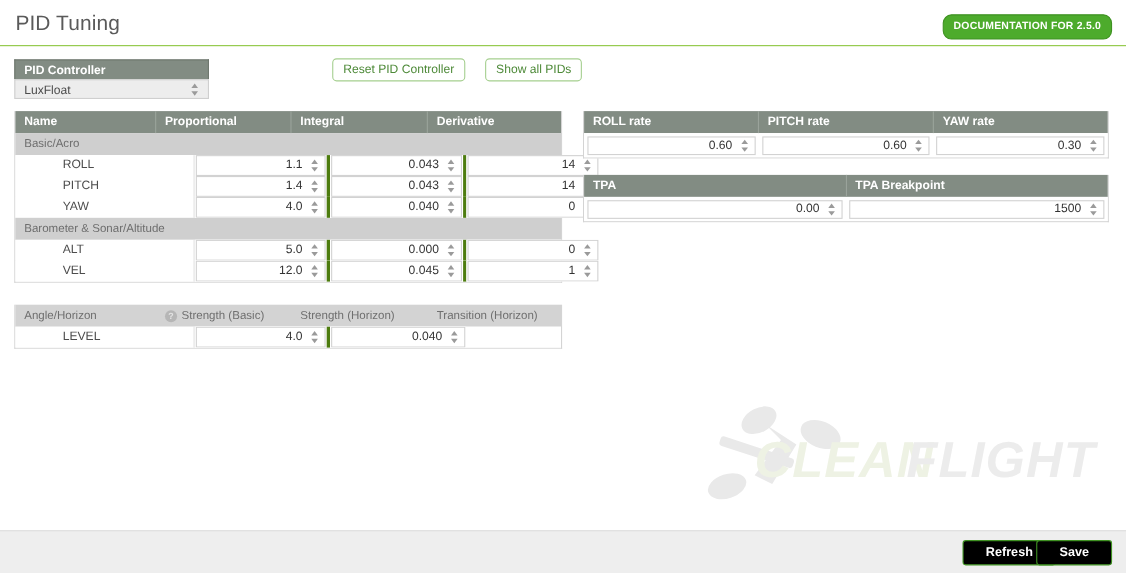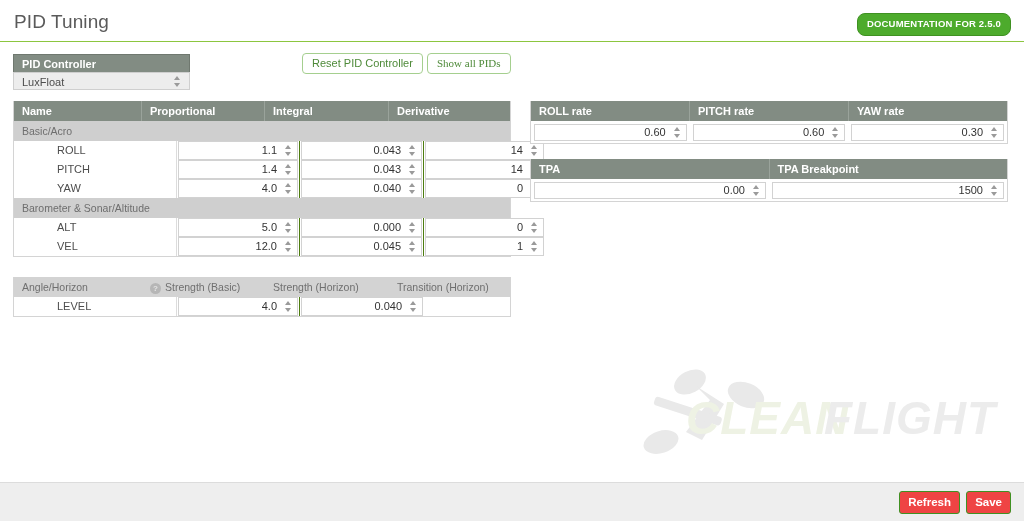--- a/index.html
+++ b/index.html
@@ -104,21 +104,21 @@
     background: #ffffff;
     border: 1px solid #a5cf8f;
     border-radius: 4px;
     color: #4e8a39;
     font-size: 11px;
     padding: 0 9px;
     cursor: pointer;
     white-space: nowrap;
   }
   #btn-reset-pid { left: 302px; }
-  #btn-show-all-pids { left: 427px; font-family: Liberation Serif, serif; }
+  #btn-show-all-pids { left: 441px; }
 
   
   .pidtable {
     position: absolute;
     left: 13px; top: 101px;
     width: 498px;
     border: 1px solid #d4d4d4;
     border-top: none;
     background: #ffffff;
   }
@@ -160,21 +160,21 @@
     color: #4d4d4d;
     line-height: 19px;
     padding-left: 8px;
     border-right: 1px solid #dcdcdc;
     margin-left: 35px;
   }
 
   .numcell {
     position: relative;
     height: 19px;
-    border-right: 1px solid #4d7c0f;
+    border-right: 3px solid #4d7c0f;
     background: #ffffff;
   }
   .numcell:last-child { border-right: none; }
   .numbox {
     position: absolute;
     left: 1px; top: 0px;
     right: 1px; bottom: 0px;
     border: 1px solid #d2d2d2;
     background: #ffffff;
     font-size: 11px;
@@ -306,27 +306,27 @@
     width: 1024px;
     height: 39px;
     background: #eeeeee;
     border-top: 1px solid #dcdcdc;
   }
   .footbtn {
     position: absolute;
     top: 8px;
     height: 23px;
     line-height: 21px;
-    background: #ef4444;
+    background: #000000;
     border: 1px solid #3f9122;
     border-radius: 3px;
     color: #ffffff;
     font-size: 11.5px;
     font-weight: bold;
-    padding: 0 8px;
+    padding: 0 20px;
     cursor: pointer;
     text-align: right;
   }
   #btn-refresh { right: 64px; }
   #btn-save { right: 13px; }
 </style>
 </head>
 <body>
 
 <div id="app">

